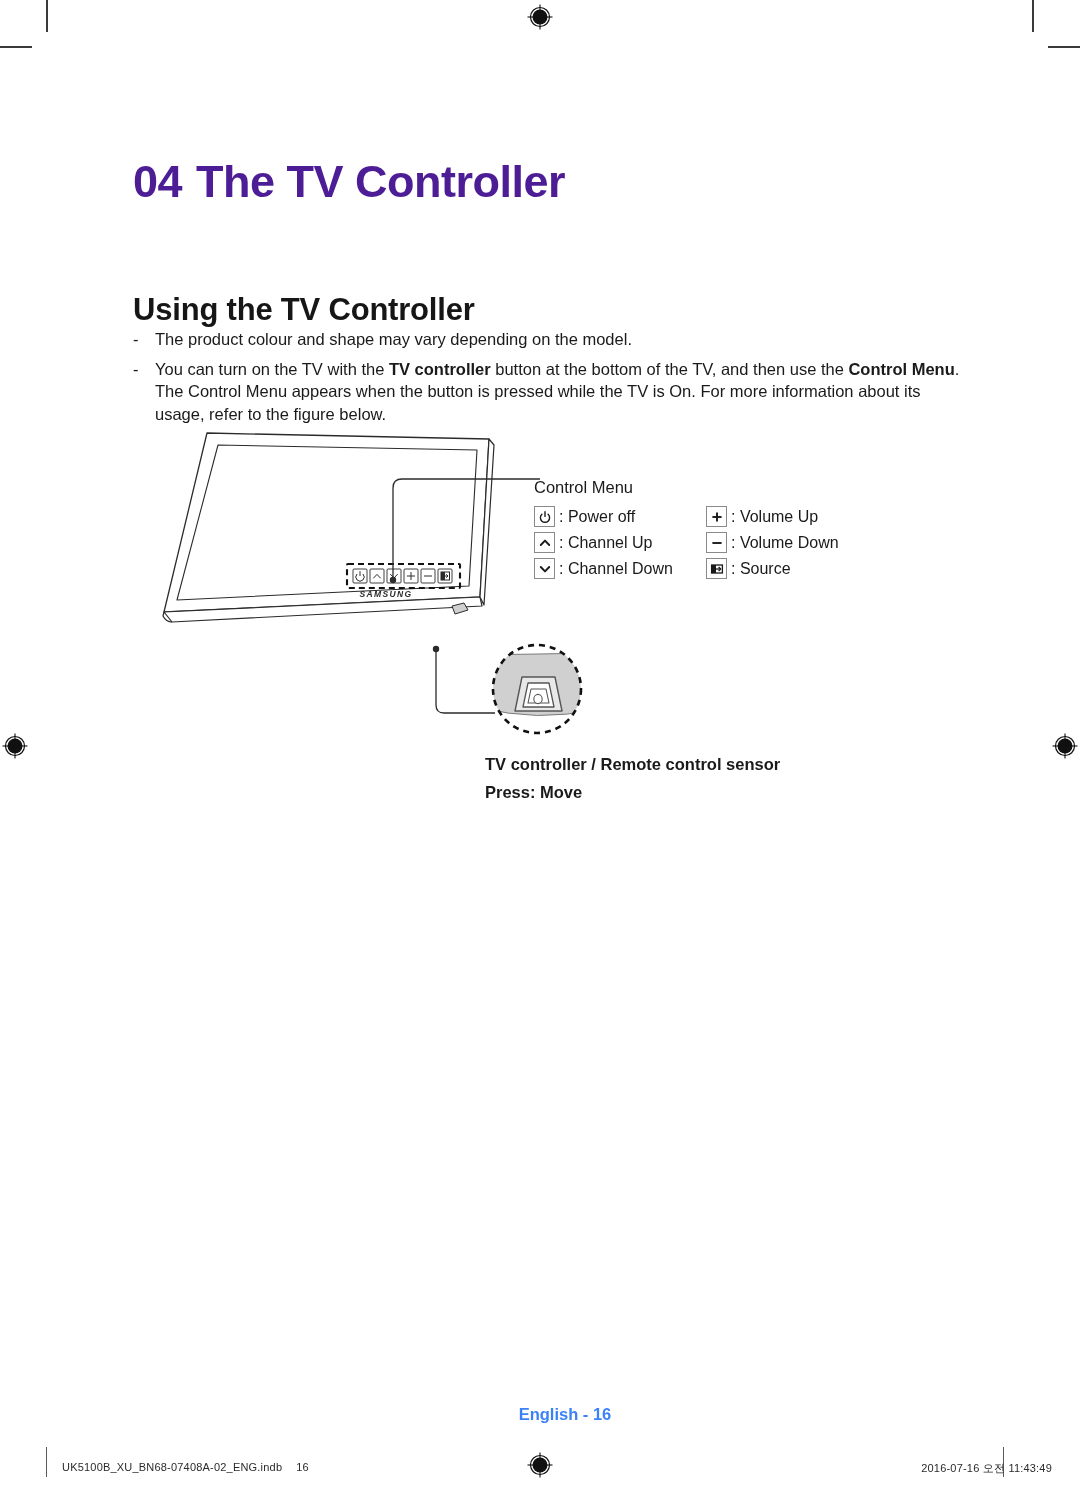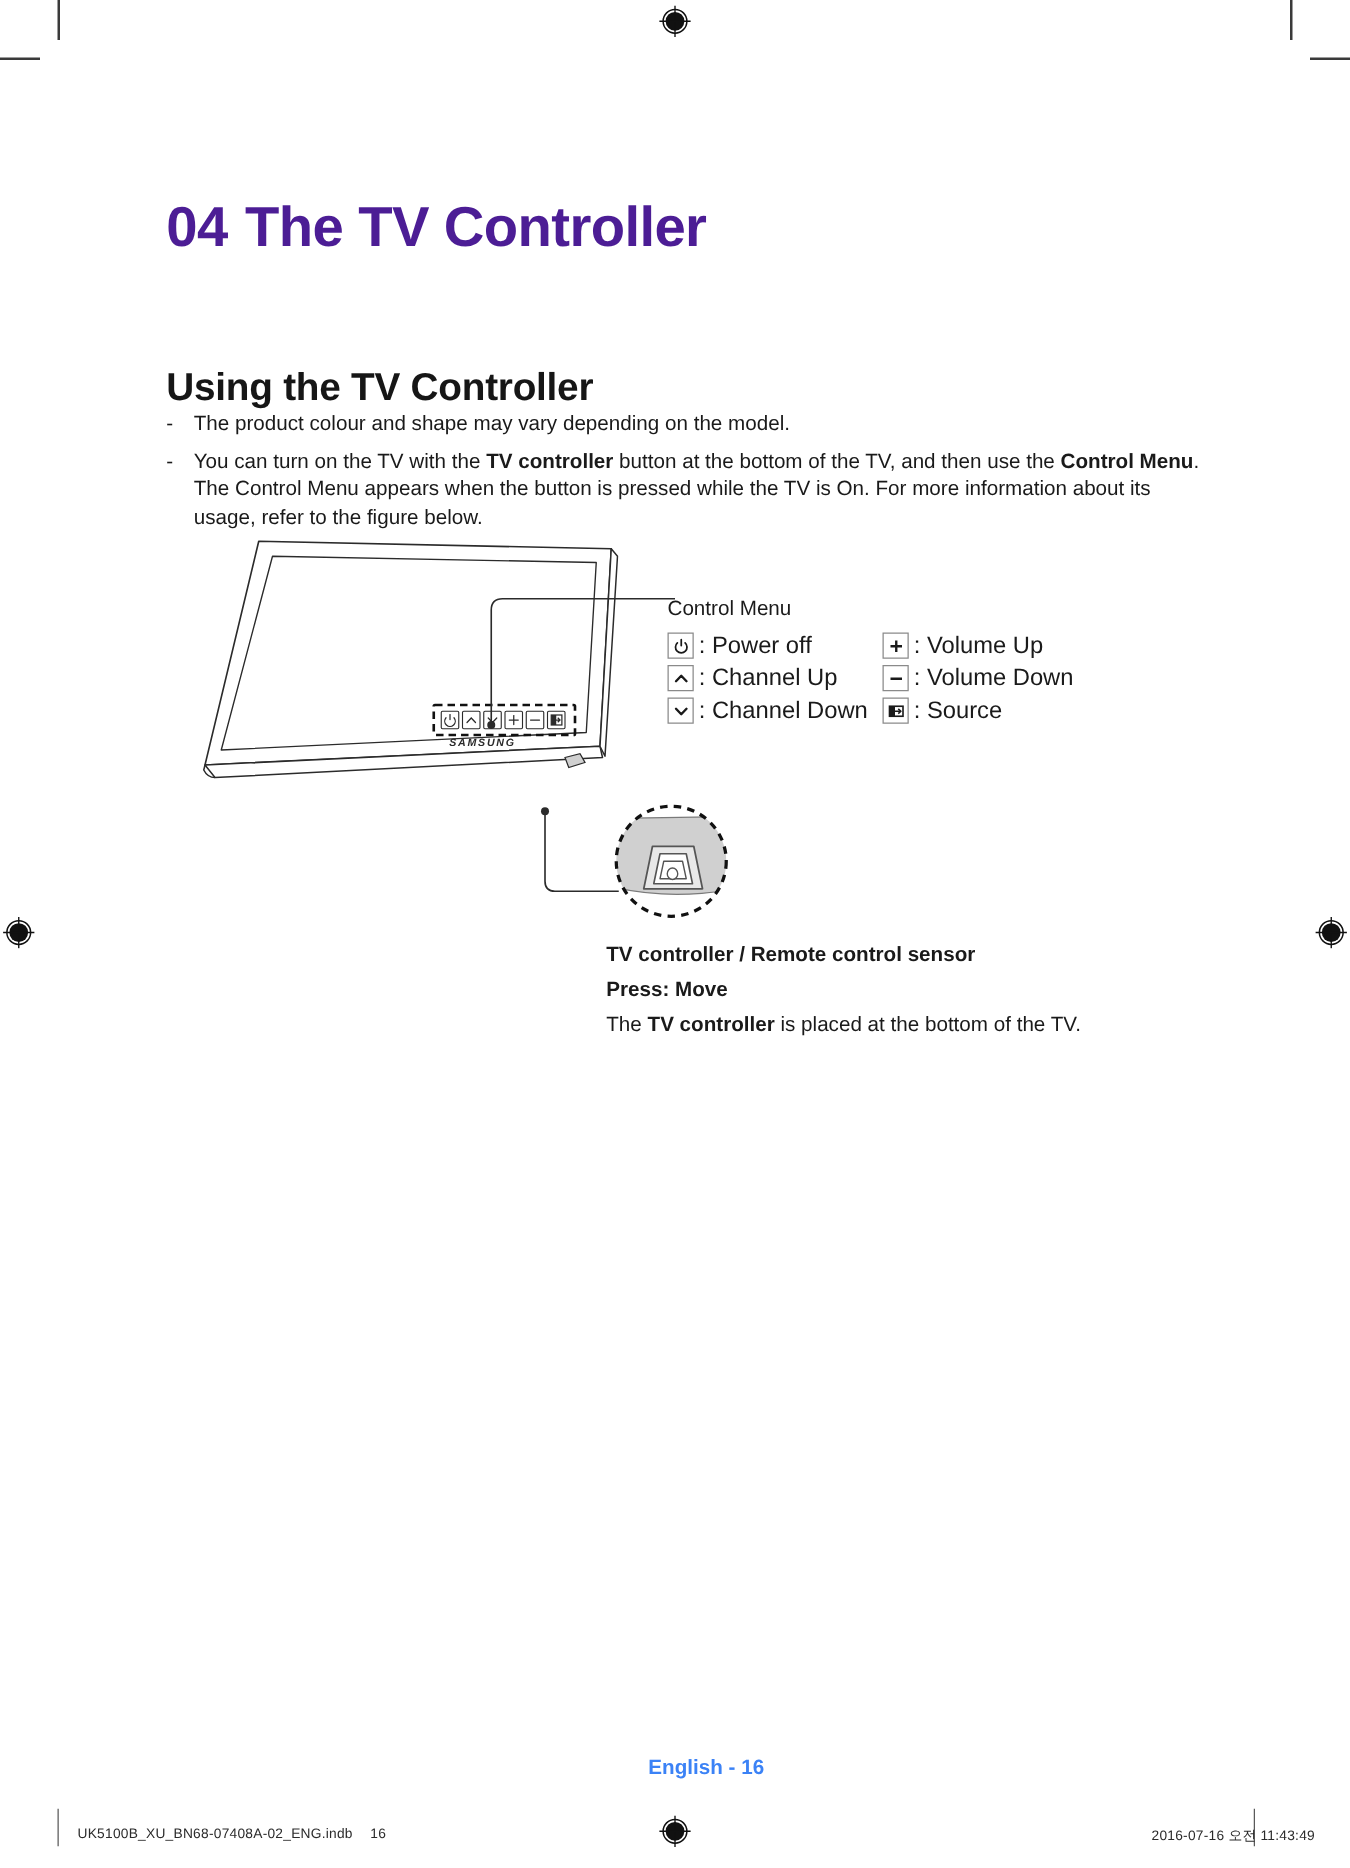--- a/index.html
+++ b/index.html
@@ -120,21 +120,21 @@
     margin-bottom: 9px;
   }
   .legend-grid {
     display: grid;
     grid-template-columns: 172px auto;
     row-gap: 5px;
   }
   .legend-item {
     display: flex;
     align-items: center;
-    font-size: 19px;
+    font-size: 16px;
     line-height: 21px;
     white-space: nowrap;
   }
   .key {
     width: 21px;
     height: 21px;
     border: 1.2px solid #8a8a8a;
     box-sizing: border-box;
     display: inline-flex;
     align-items: center;
@@ -423,21 +423,20 @@
           </svg>
         </span>
         <span class="legend-label">: Source</span>
       </div>
     </div>
   </div>
 
   <div class="caption">
     <div class="caption-line bold">TV controller / Remote control sensor</div>
     <div class="caption-line bold">Press: Move</div>
-    <div class="caption-line"><span>The </span><b>TV controller</b><span> is placed at the bottom of the TV.</span></div>
   </div>
 
   <div class="page-number">English - 16</div>
 
   <div class="footer-rule"></div>
   <div class="footer-rule-right"></div>
 
   <div class="print-footer-left">
     <span>UK5100B_XU_BN68-07408A-02_ENG.indb</span><span class="print-footer-page">16</span>
   </div>

